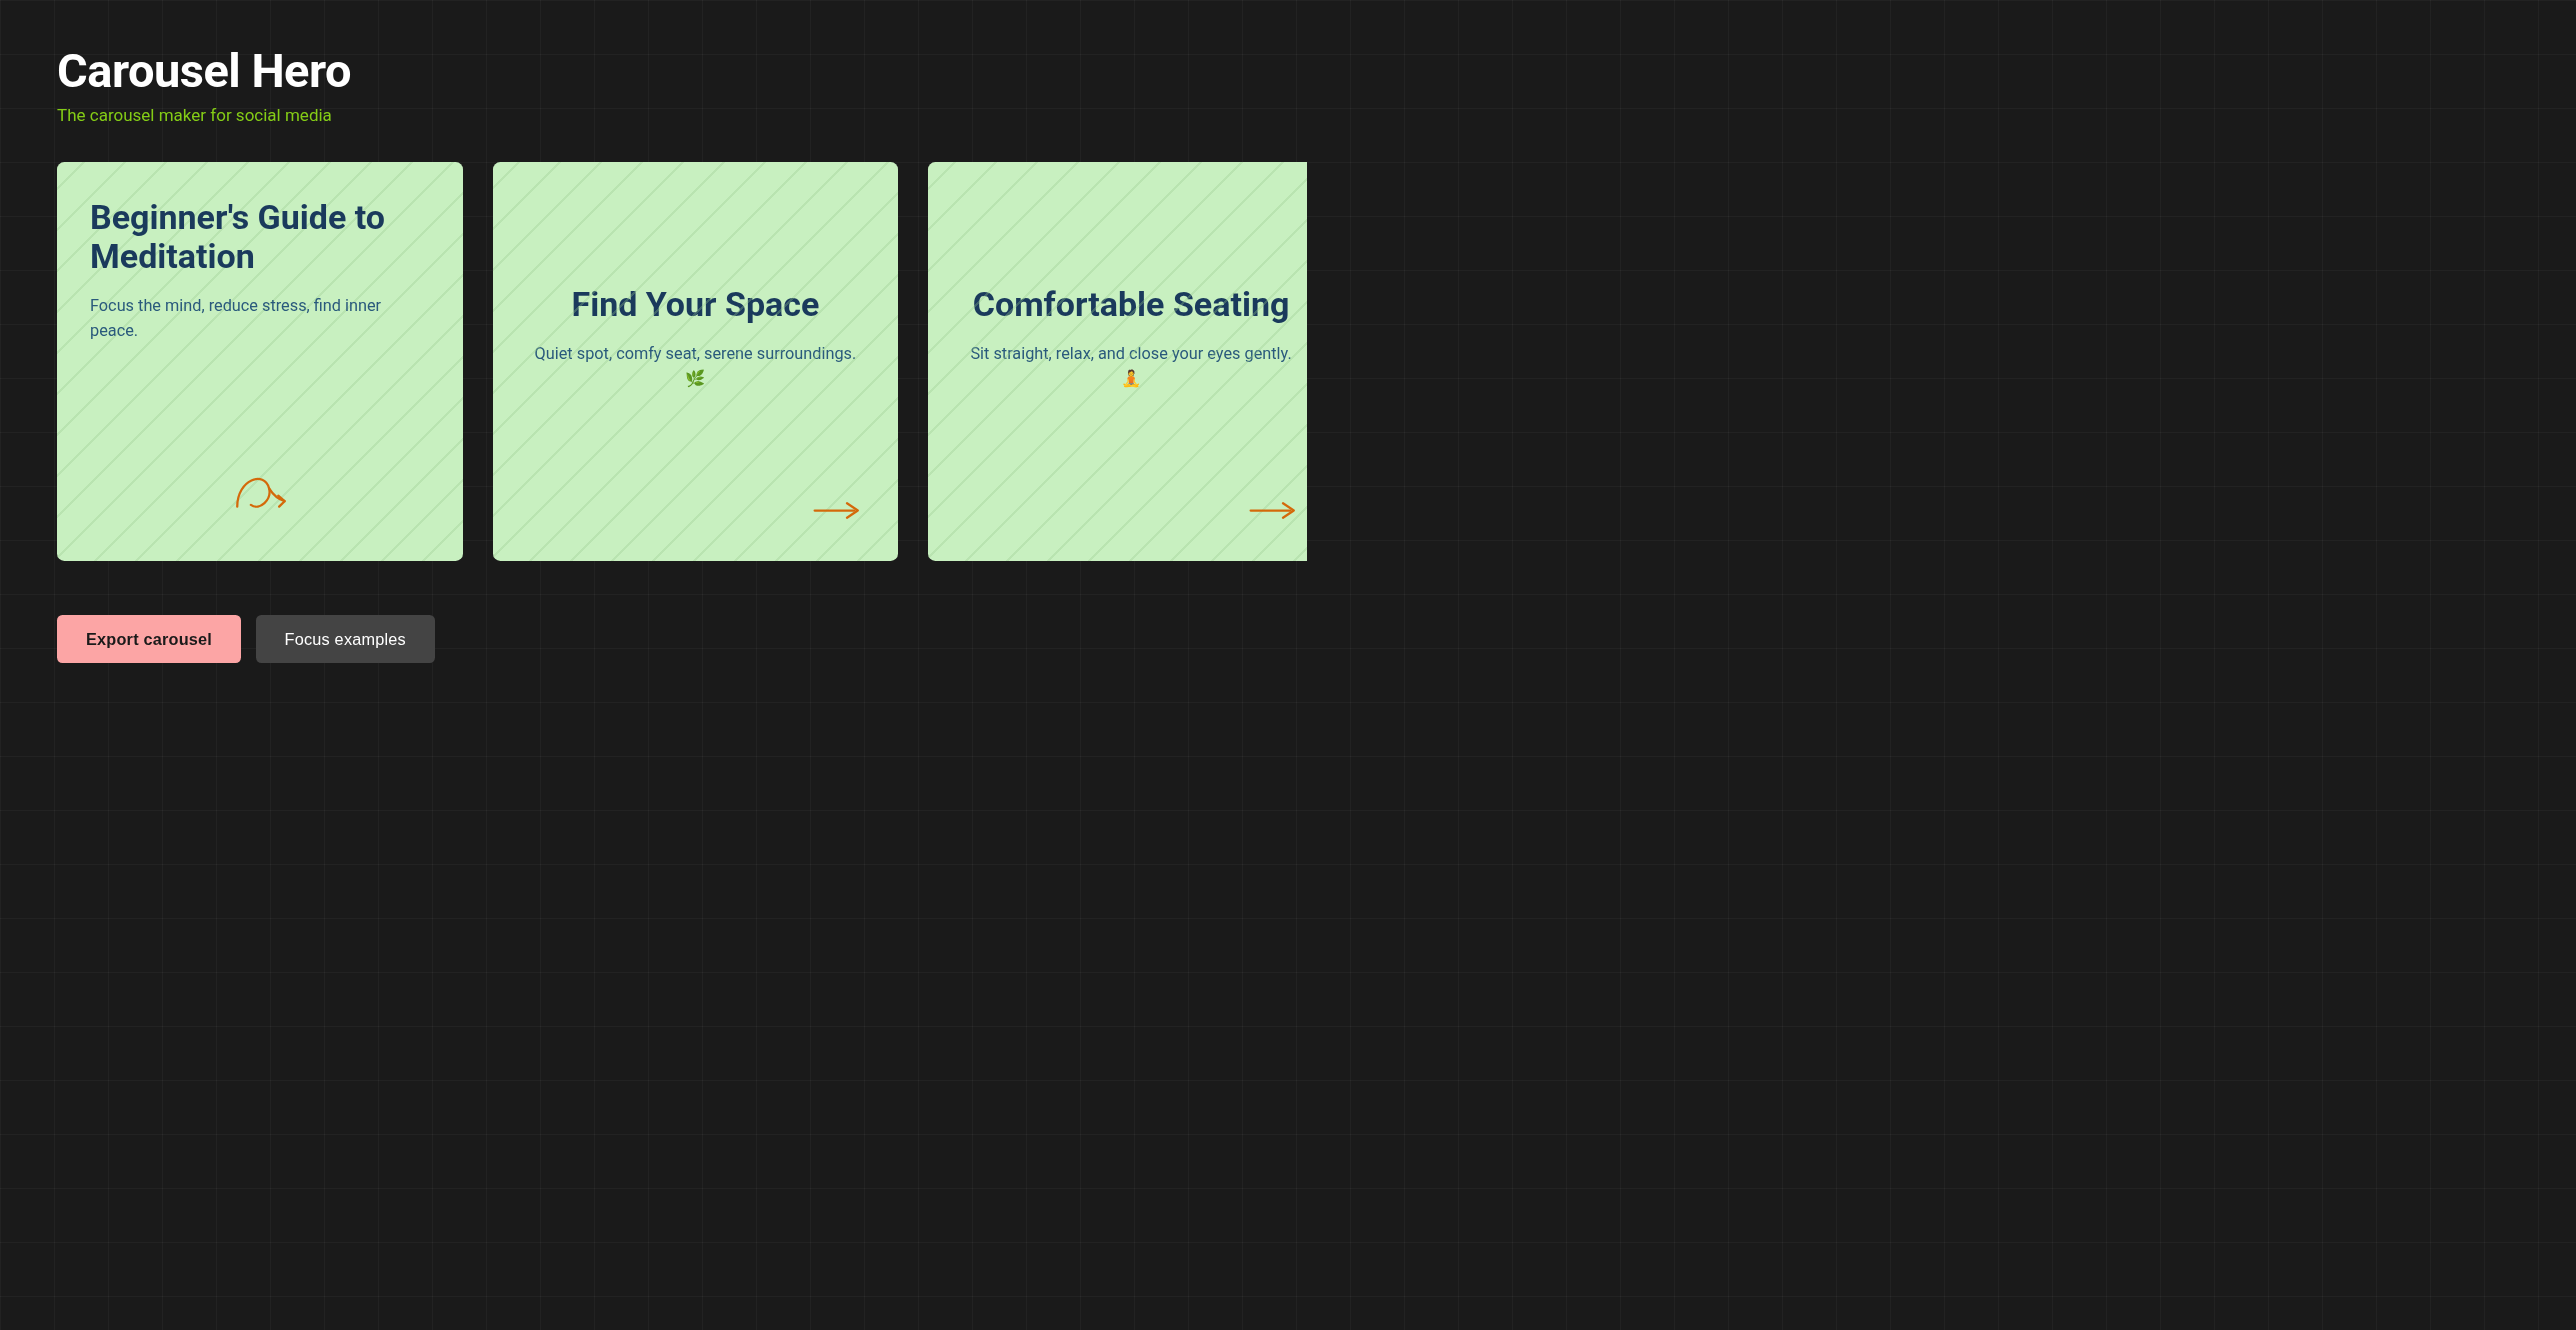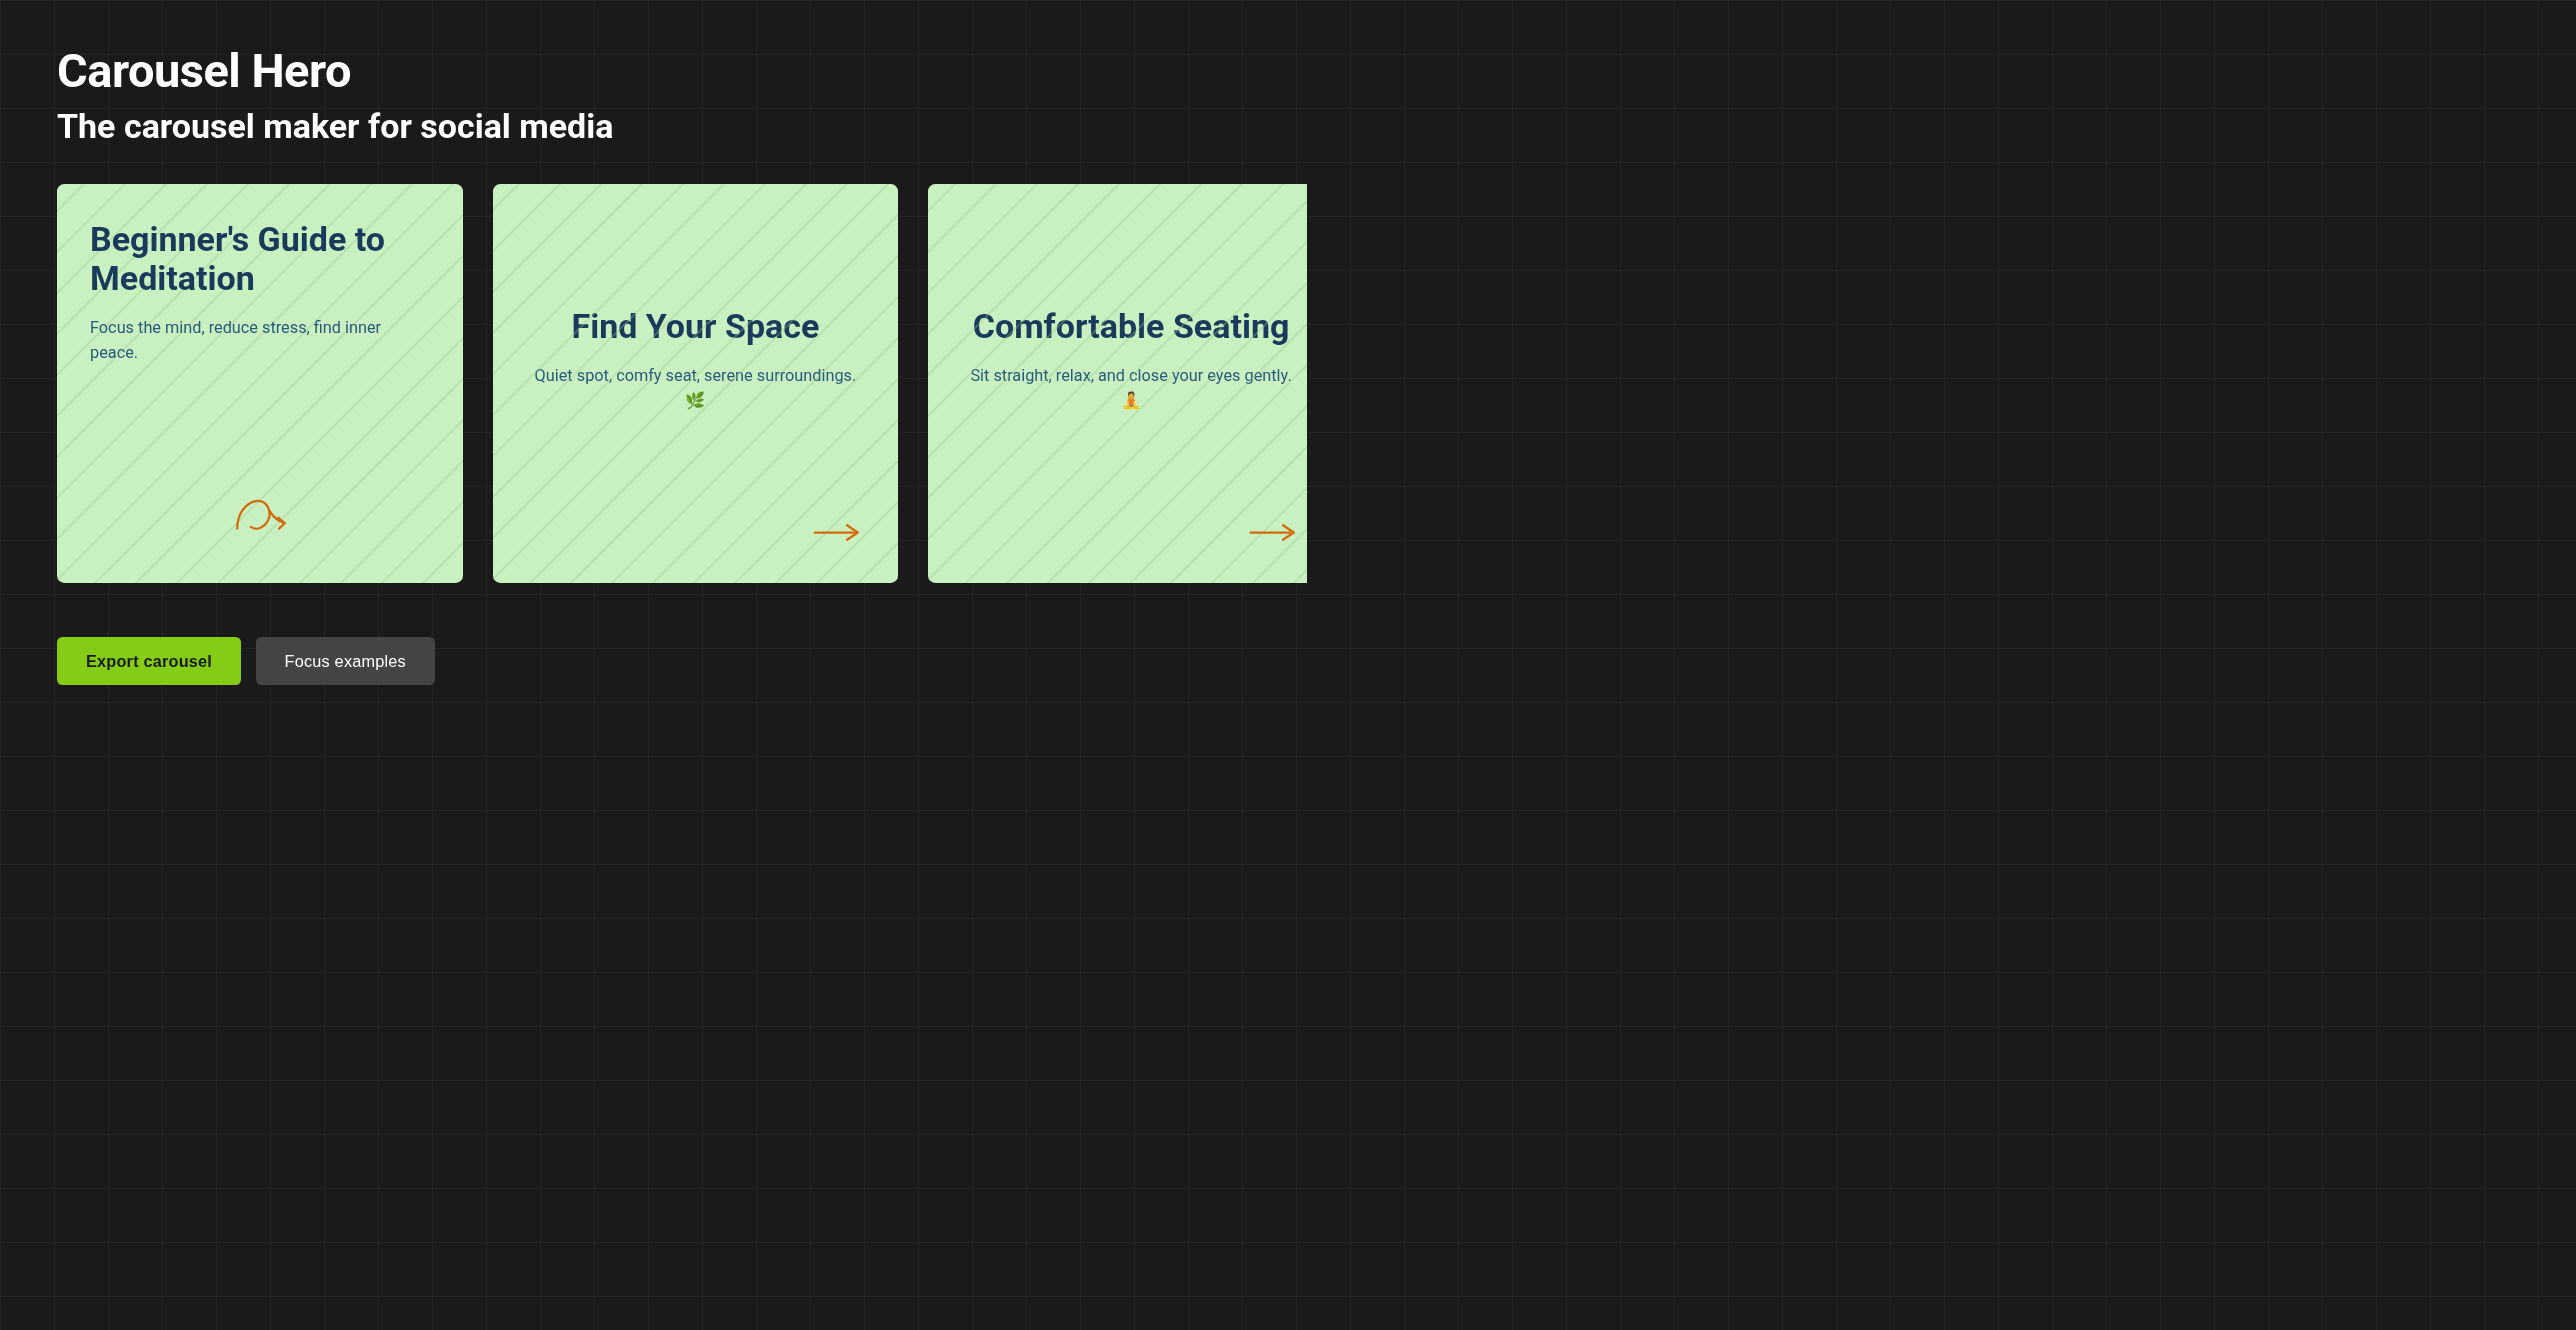--- a/index.html
+++ b/index.html
@@ -46,23 +46,23 @@
     .app-title {
       font-size: 47px;
       font-weight: 700;
       color: #ffffff;
       line-height: 1.1;
       margin-bottom: 7.3px;
       letter-spacing: -0.5px;
     }
 
     .app-subtitle {
-      font-size: 34px;
-      font-weight: 700;
-      color: #ffffff;
+      font-size: 17px;
+      font-weight: 400;
+      color: #84cc16;
       line-height: 1.3;
     }
 
     .carousel-container {
       display: flex;
       gap: 30px;
       margin-bottom: 54px;
       overflow: hidden;
     }
 
@@ -157,21 +157,21 @@
       text-align: center;
     }
 
     .footer-buttons {
       display: flex;
       gap: 14.5px;
       align-items: center;
     }
 
     .btn-export {
-      background: #84cc16;
+      background: #fca5a5;
       color: #1a1a1a;
       border: none;
       padding: 14.5px 29px;
       font-size: 16.3px;
       font-weight: 600;
       border-radius: 5.4px;
       cursor: pointer;
       letter-spacing: 0.2px;
     }
 

